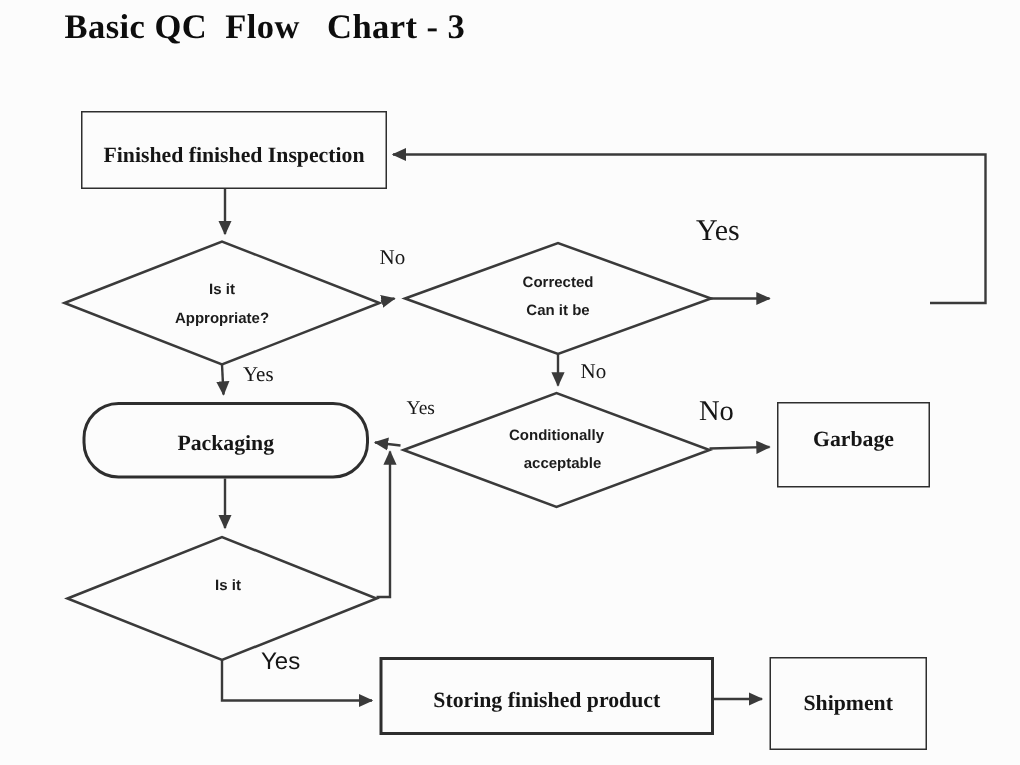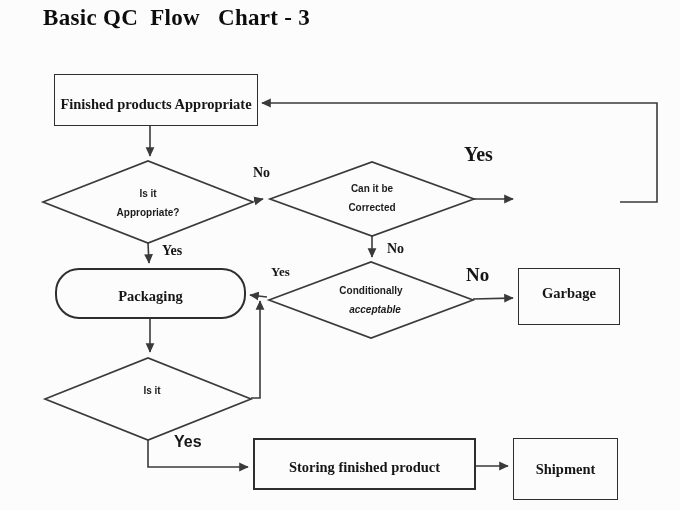--- a/index.html
+++ b/index.html
@@ -38,21 +38,21 @@
     width:140px;
     text-align:center;
     font-family:"Liberation Sans", sans-serif;
     font-weight:bold;
     font-size:10px;
     line-height:19px;
     color:#1c1c1c;
   }
   .elabel{
     position:absolute;
-    font-weight:bold;
+    font-weight:normal;
     color:var(--ink);
     white-space:nowrap;
   }
   .serif-label{font-family:"Liberation Serif", serif;font-size:14px;}
   .serif-label.big{font-size:20px;}
   .serif-label.big2{font-size:19px;}
   .serif-label.small{font-size:13px;}
   .sans-label{font-family:"Liberation Sans", sans-serif;font-size:16px;}
   #page-title{
     position:absolute;
@@ -92,21 +92,21 @@
     <polyline points="148,440 148,467 248,467" marker-end="url(#ah)"></polyline>
     <polyline points="444,466 508,466" marker-end="url(#ah)"></polyline>
 
     <polygon class="diamond" points="43,202 148,161 253,202 148,243"></polygon>
     <polygon class="diamond" points="270,199 372,162 474,199 372,236"></polygon>
     <polygon class="diamond" points="269,300 371,262 473,300 371,338"></polygon>
     <polygon class="diamond" points="45,399 148,358 251,399 148,440"></polygon>
   </svg>
 
   <div class="box" style="left:54px;top:74px;width:204px;height:52px;padding-top:9px;">
-    <span>Finished products Appropriate</span>
+    <span>Finished finished Inspection</span>
   </div>
 
 
   <div class="box thick" style="left:55px;top:268px;width:191px;height:51px;padding-top:5px;border-radius:24px;">
     <span>Packaging</span>
   </div>
 
   <div class="box" style="left:518px;top:268px;width:102px;height:57px;padding-bottom:6px;">
     <span>Garbage</span>
   </div>
@@ -118,27 +118,27 @@
   <div class="box" style="left:513px;top:438px;width:105px;height:62px;">
     <span>Shipment</span>
   </div>
 
   <div class="dtext" style="left:78px;top:184px;">
     <div>Is it</div>
     <div>Appropriate?</div>
   </div>
 
   <div class="dtext" style="left:302px;top:179px;">
+    <div>Corrected</div>
     <div>Can it be</div>
-    <div>Corrected</div>
   </div>
 
   <div class="dtext" style="left:301px;top:281px;">
     <div>Conditionally</div>
-    <div style="padding-left:8px;font-style:italic;">acceptable</div>
+    <div style="padding-left:8px;">acceptable</div>
   </div>
 
   <div class="dtext" style="left:82px;top:381px;">
     <div>Is it</div>
   </div>
 
   <div class="elabel serif-label" style="left:253px;top:165px;">No</div>
 
   <div class="elabel serif-label big" style="left:464px;top:143px;">Yes</div>
 

